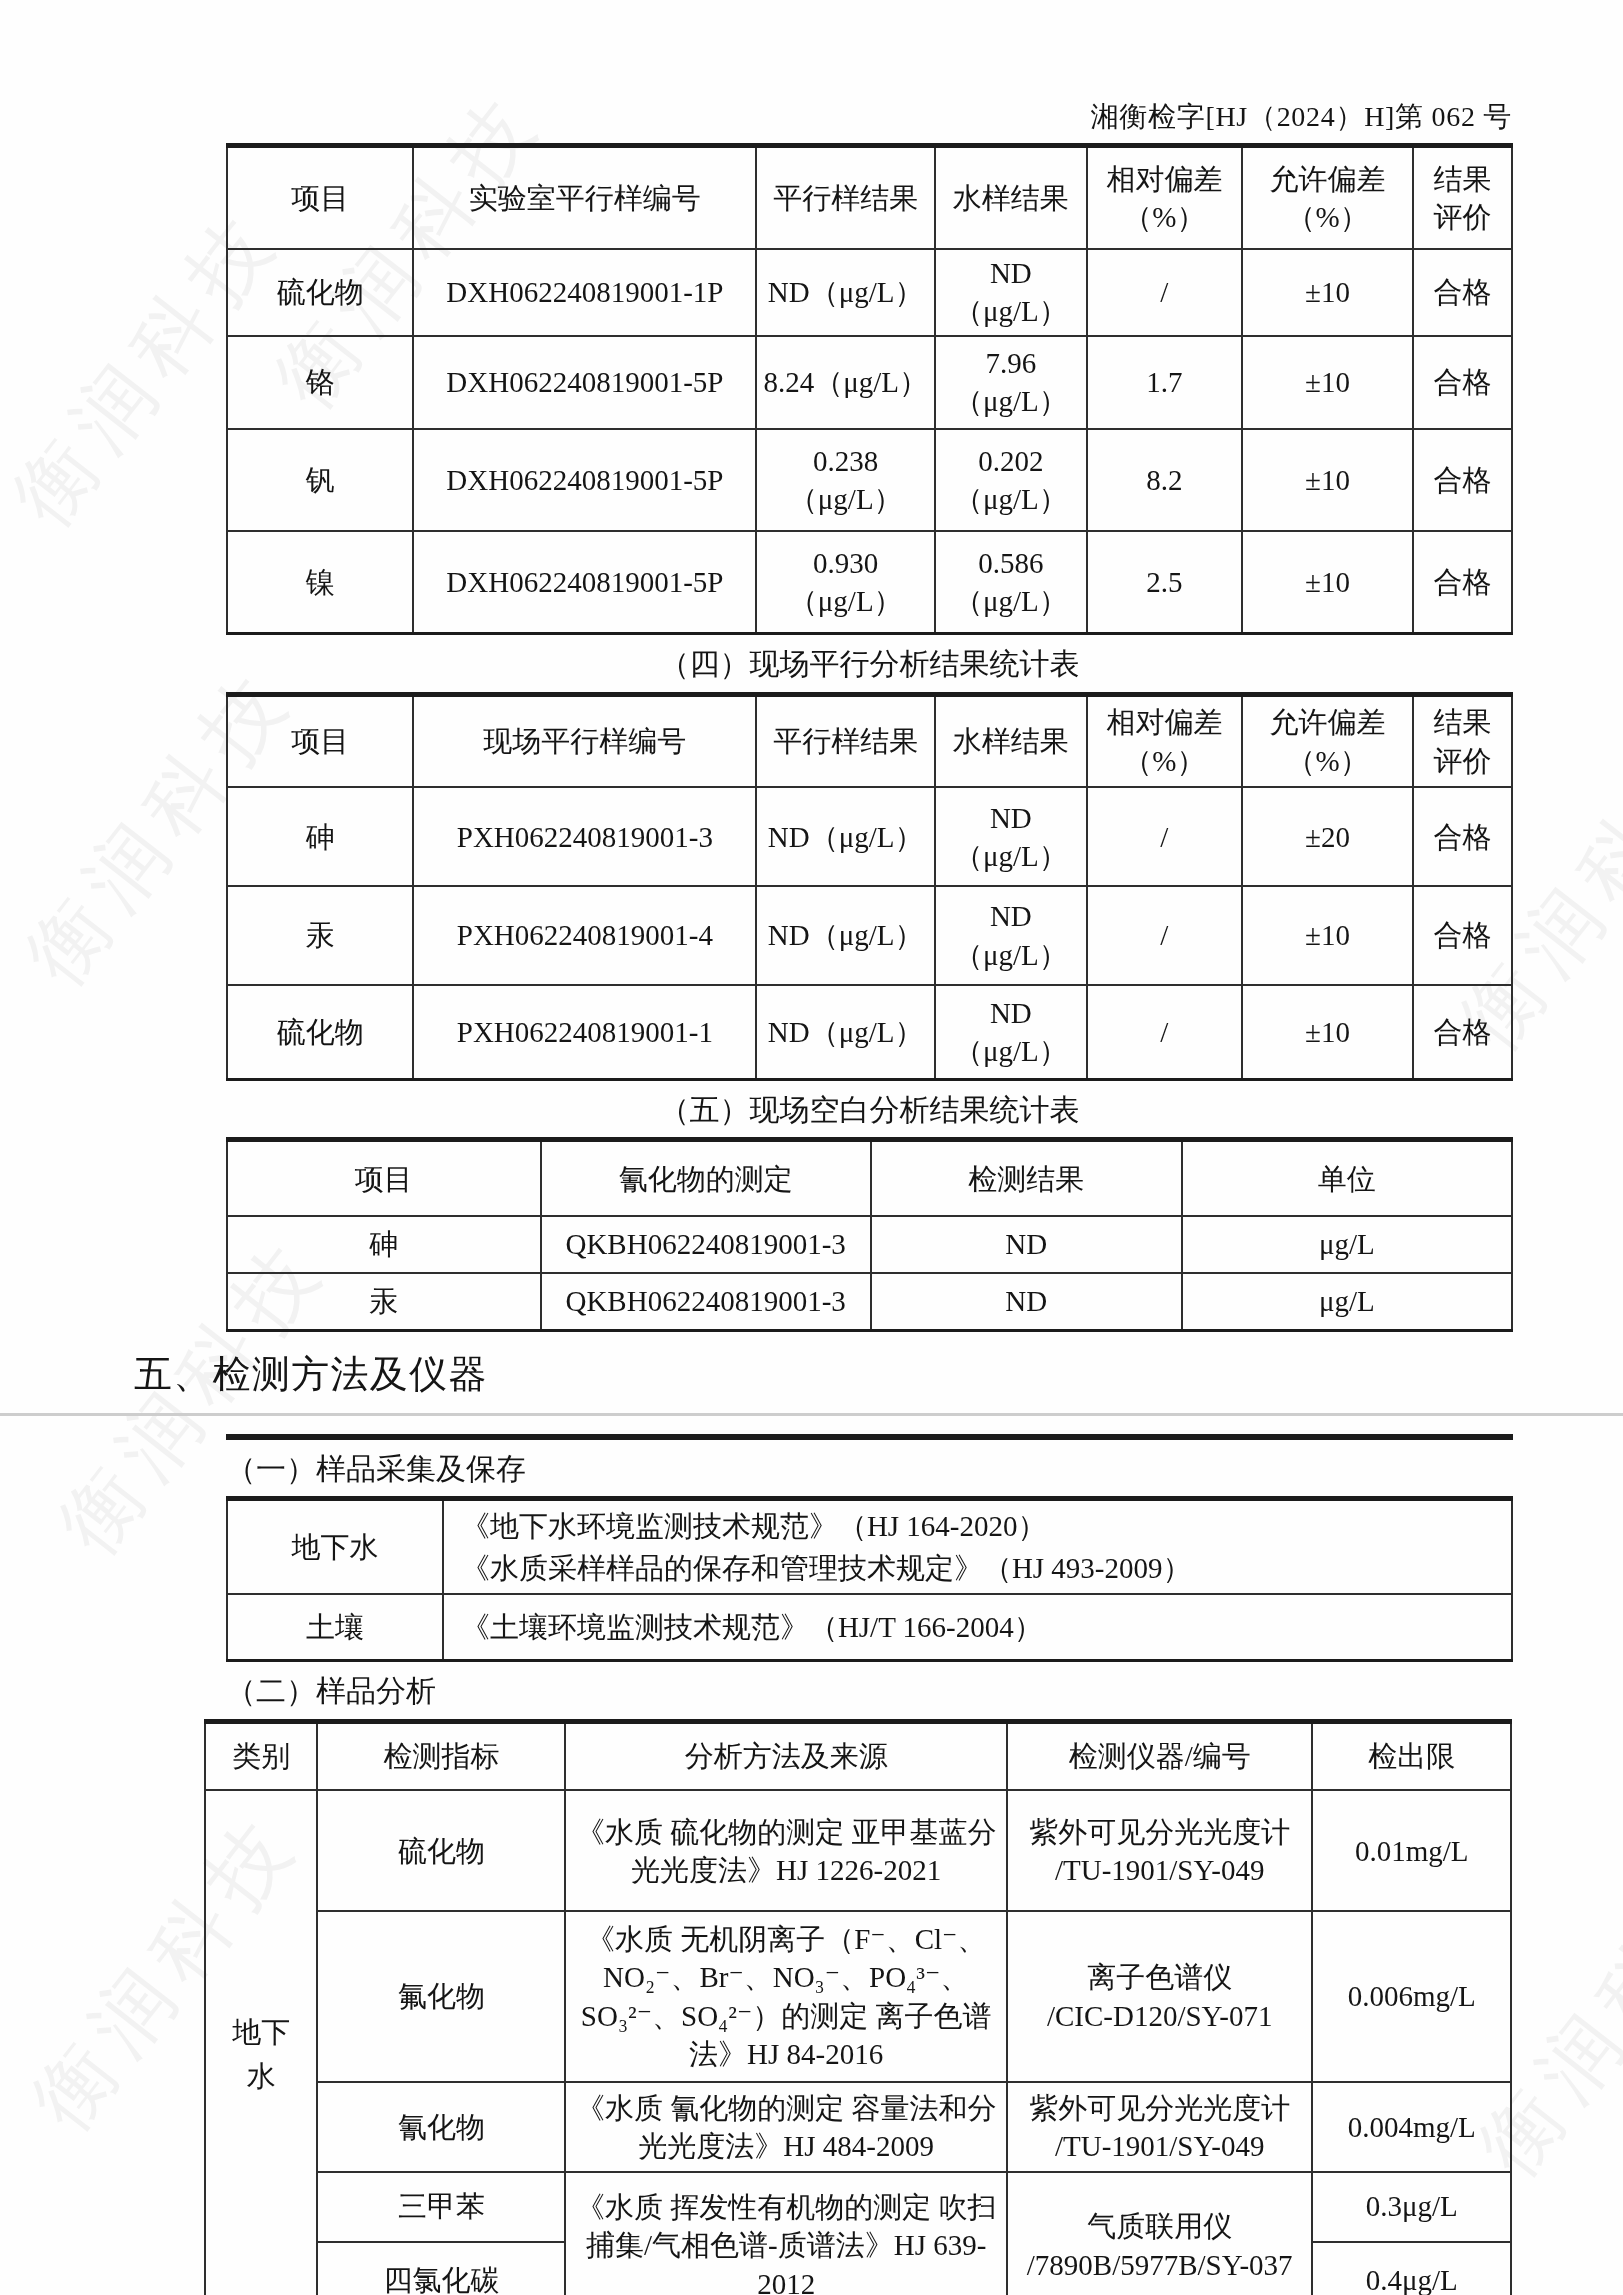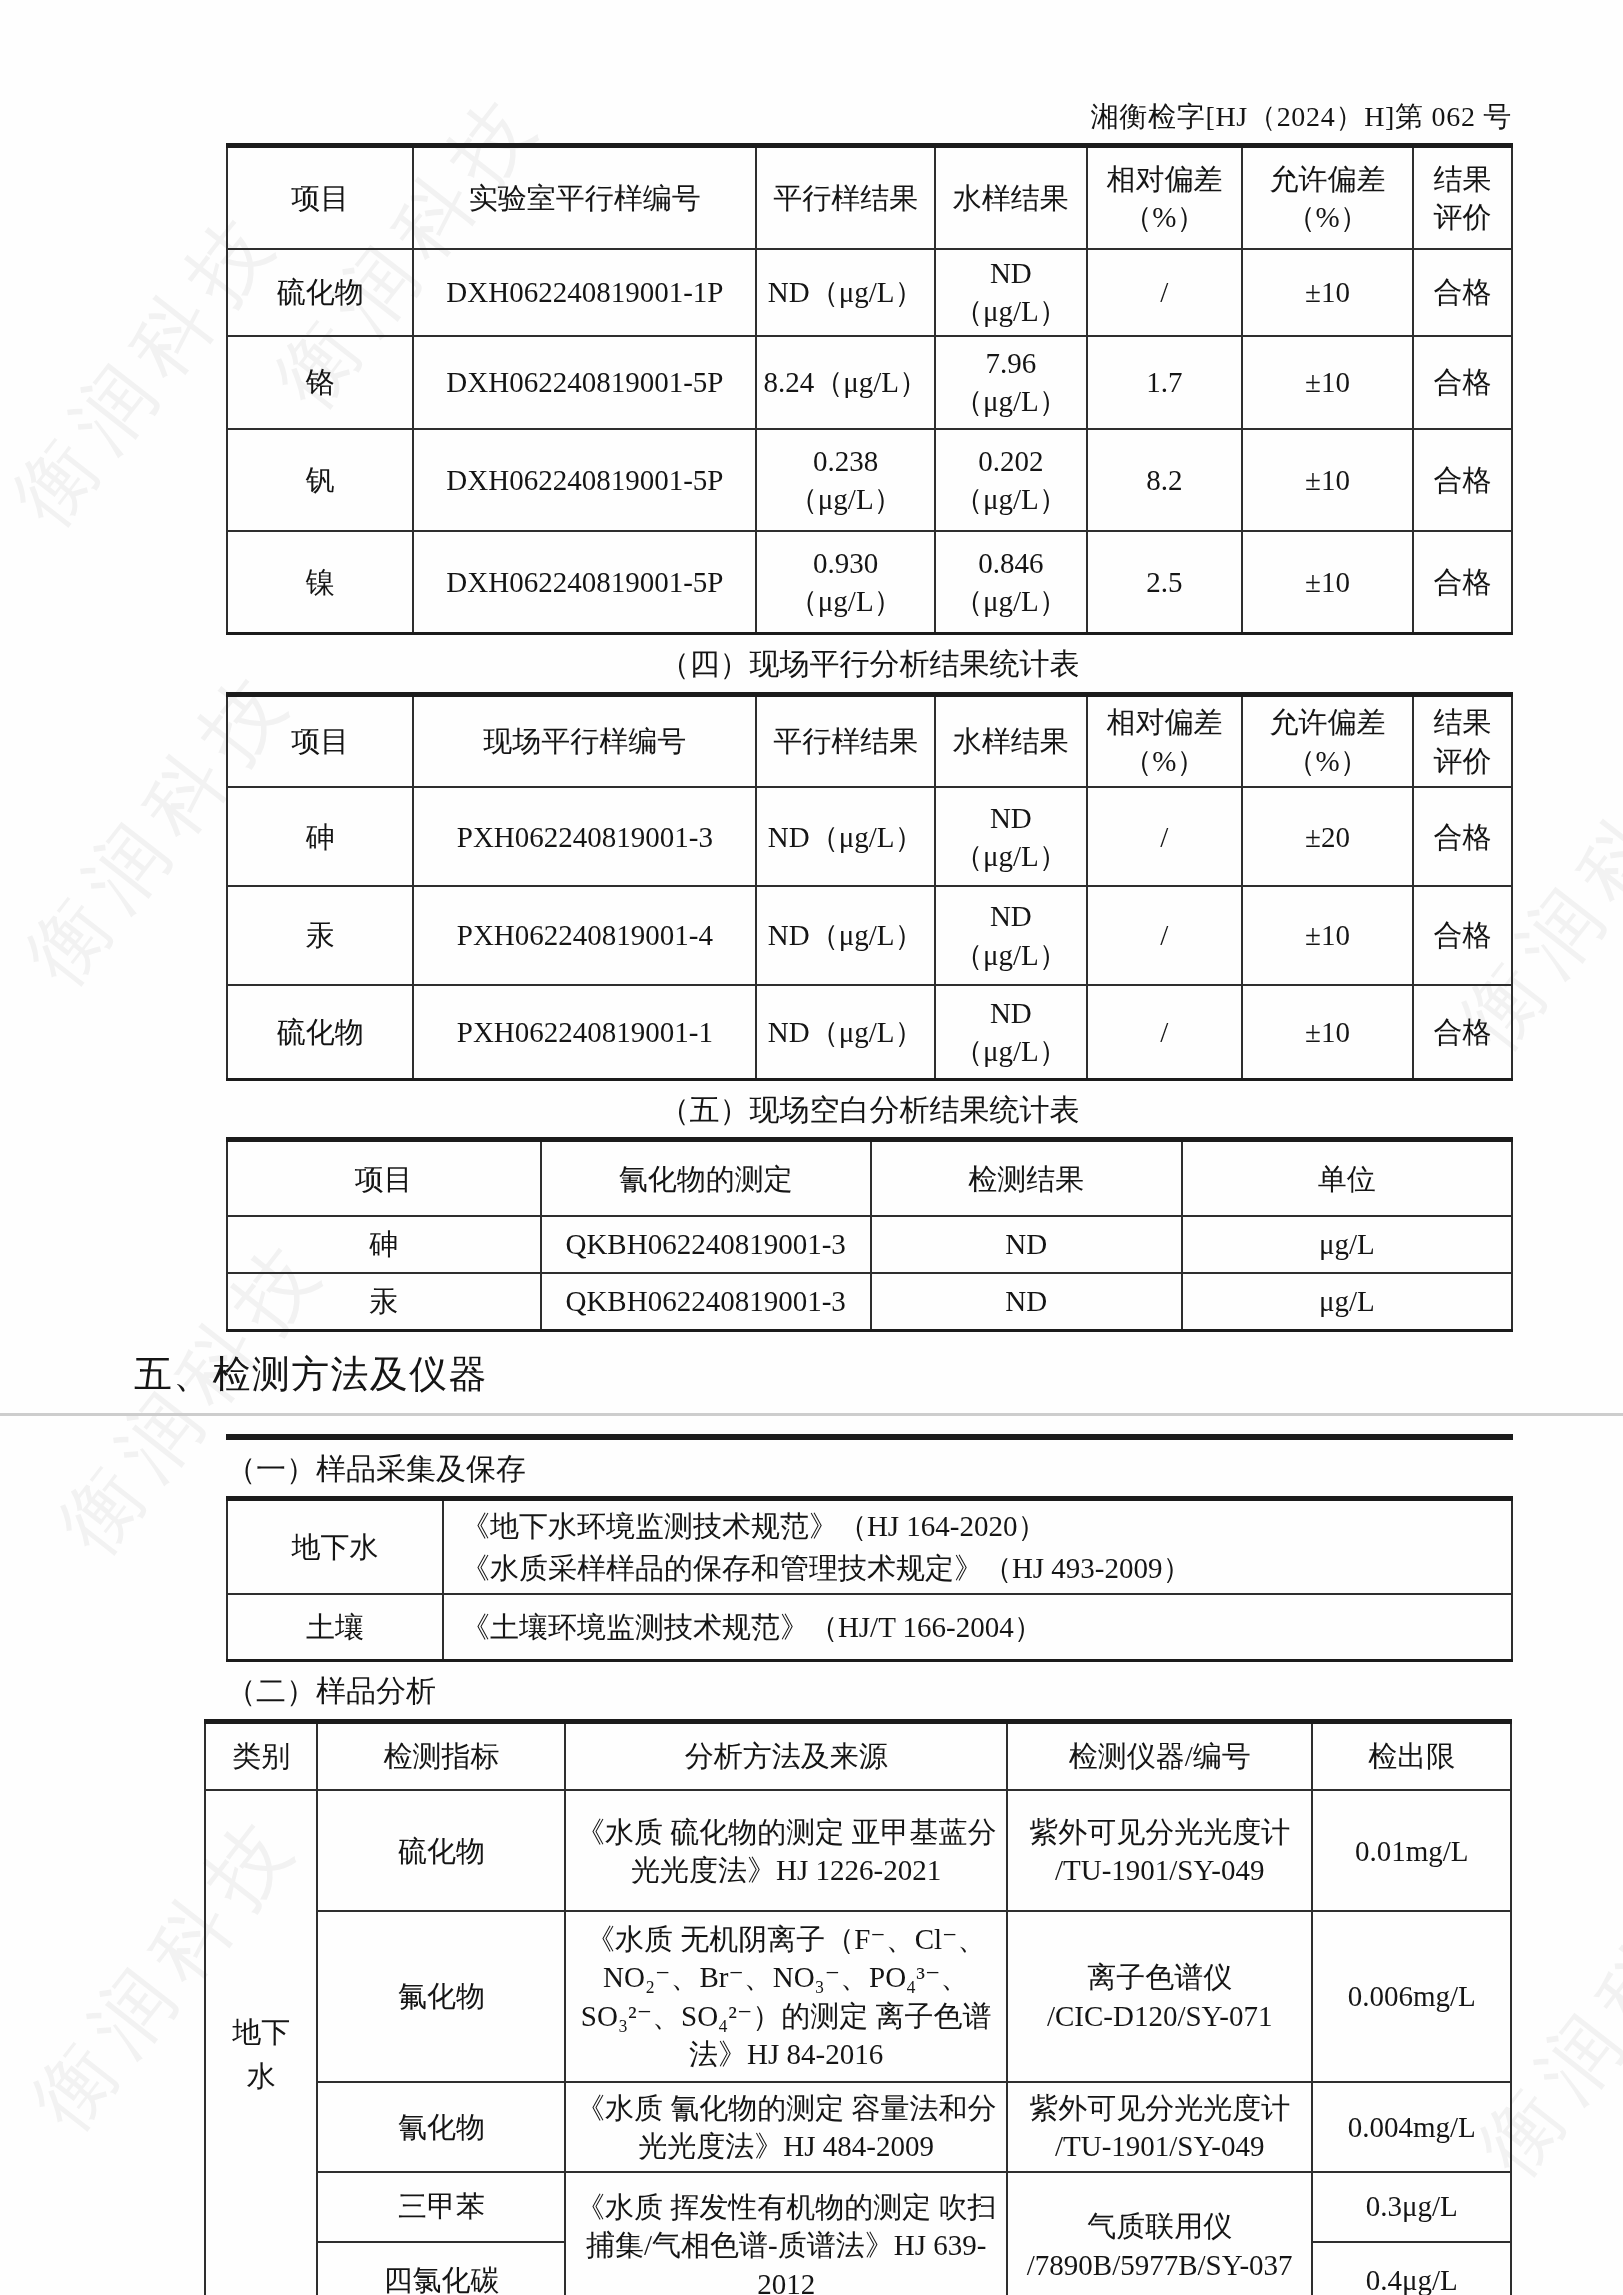--- a/index.html
+++ b/index.html
@@ -150,21 +150,21 @@
 （μg/L）</td>
         <td>8.2</td>
         <td>±10</td>
         <td>合格</td>
       </tr>
       <tr class="h140">
         <td>镍</td>
         <td>DXH062240819001-5P</td>
         <td>0.930
 （μg/L）</td>
-        <td>0.846
+        <td>0.586
 （μg/L）</td>
         <td>2.5</td>
         <td>±10</td>
         <td>合格</td>
       </tr>
     </tbody>
       </table>
 
     <div class="sec-title">（四）现场平行分析结果统计表</div>
 

